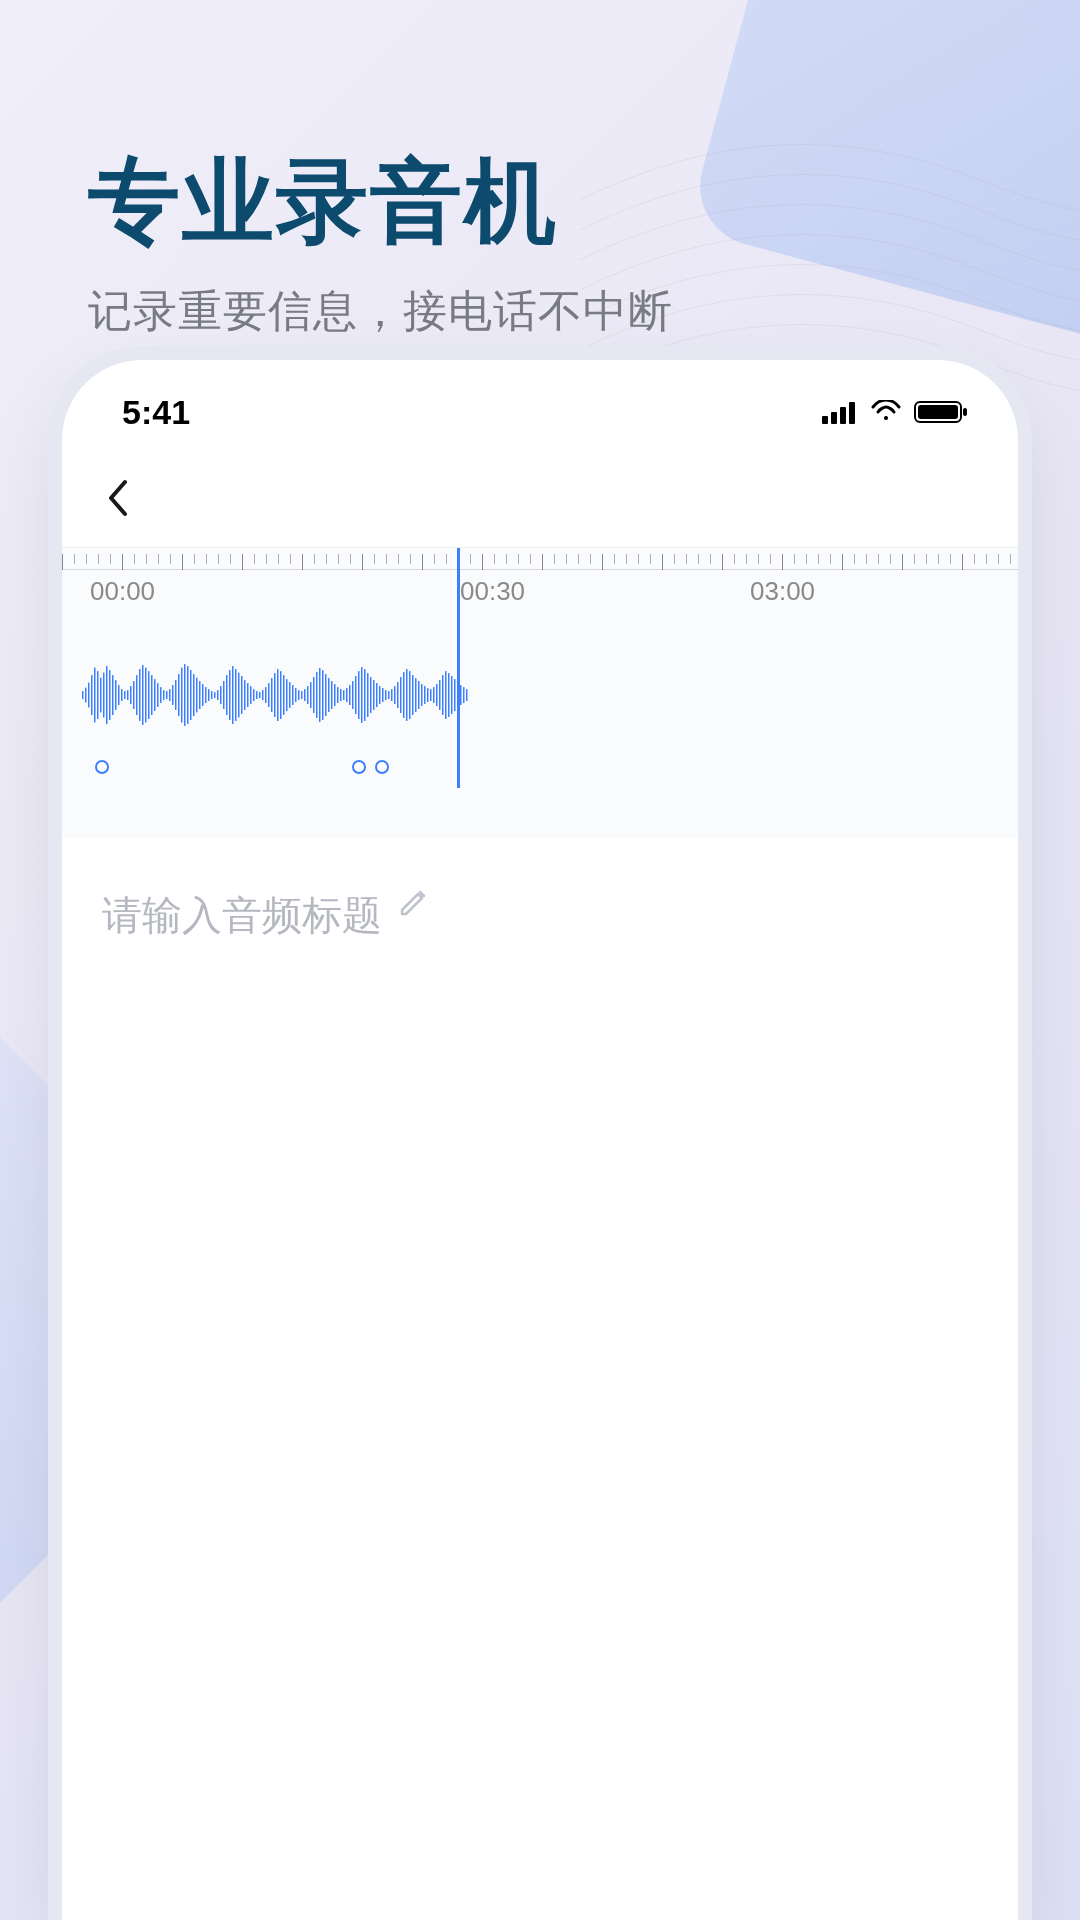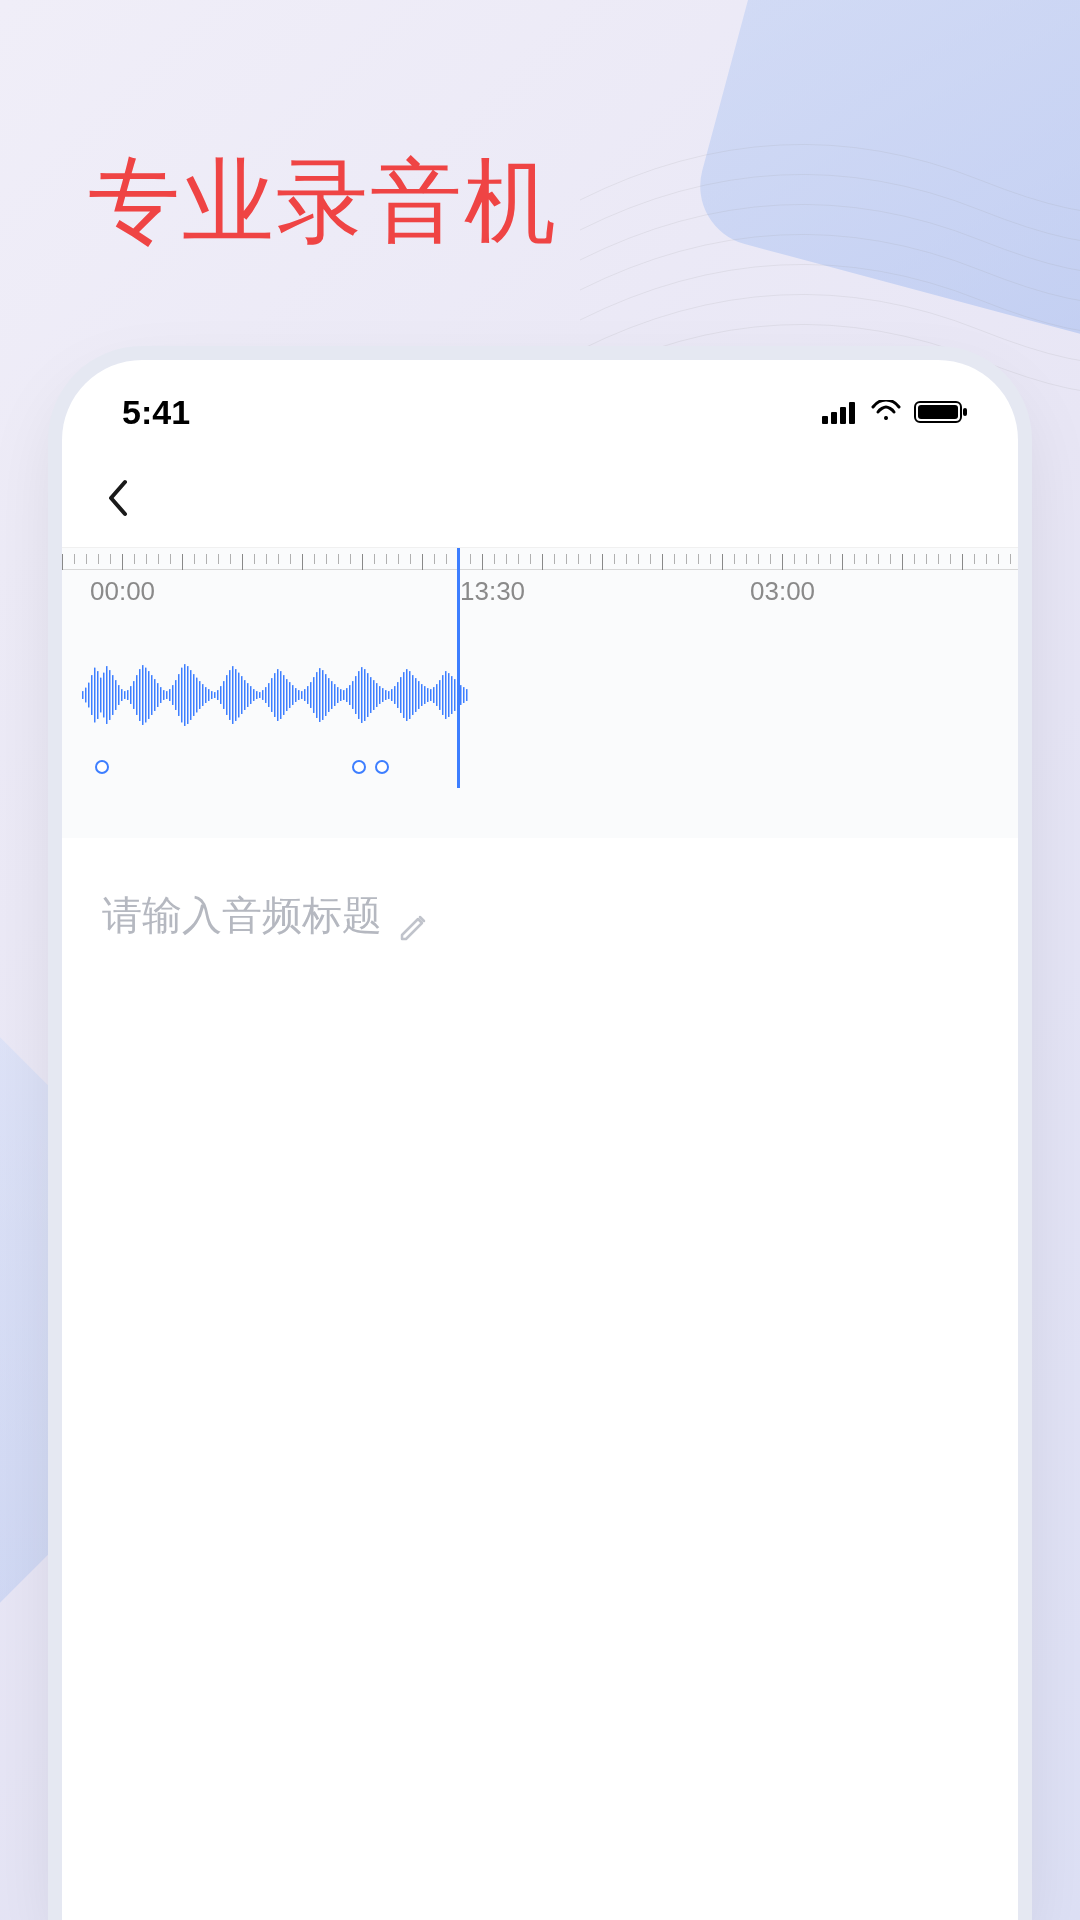--- a/index.html
+++ b/index.html
@@ -52,22 +52,22 @@
     
     
     .header {
       position: absolute;
       top: 140px;
       left: 88px;
     }
     
     .title {
       font-size: 92px;
-      font-weight: 400;
-      color: #ef4444;
+      font-weight: 700;
+      color: #0c4a6e;
       letter-spacing: 2px;
     }
     
     .subtitle {
       font-size: 44px;
       color: #787b84;
       margin-top: 18px;
       letter-spacing: 1px;
     }
     
@@ -202,21 +202,21 @@
       height: 14px;
       border: 2.5px solid #3d7eff;
       border-radius: 50%;
       background: #fff;
     }
     
     
     .title-input {
       padding: 50px 40px;
       display: flex;
-      align-items: flex-end;
+      align-items: flex-start;
       gap: 16px;
     }
     
     .title-placeholder {
       font-size: 40px;
       color: #b5b8c0;
     }
     
     .edit-icon {
       color: #c0c3cb;
@@ -234,20 +234,21 @@
   <path d="M 0,290 Q 200,190 400,270 T 600,240" stroke="#999" stroke-width="1" fill="none"></path>
   <path d="M 0,320 Q 200,220 400,300 T 600,270" stroke="#999" stroke-width="1" fill="none"></path>
   <path d="M 0,350 Q 200,250 400,330 T 600,300" stroke="#999" stroke-width="1" fill="none"></path>
   <path d="M 0,380 Q 200,280 400,360 T 600,330" stroke="#999" stroke-width="1" fill="none"></path>
 </svg>
 
 <div class="bg-shape-bottom"></div>
 
 <div class="header">
   <div class="title">专业录音机</div>
+  <div class="subtitle">记录重要信息，接电话不中断</div>
 </div>
 
 <div class="phone">
 
   <div class="status-bar">
     <div class="status-time">5:41</div>
     <div class="status-icons">
       <svg width="36" height="24" viewBox="0 0 36 24">
         <rect x="0" y="16" width="6" height="8" rx="1" fill="#000"></rect>
         <rect x="9" y="12" width="6" height="12" rx="1" fill="#000"></rect>
@@ -354,21 +355,21 @@
         <div class="ruler-tick minor" style="left: 888px;"></div>
         <div class="ruler-tick major" style="left: 900px;"></div>
         <div class="ruler-tick minor" style="left: 912px;"></div>
         <div class="ruler-tick minor" style="left: 924px;"></div>
         <div class="ruler-tick minor" style="left: 936px;"></div>
         <div class="ruler-tick minor" style="left: 948px;"></div>
       </div>
 
     <div class="time-labels">
       <span class="time-label" style="left:28px">00:00</span>
-      <span class="time-label" style="left:398px">13:30</span>
+      <span class="time-label" style="left:398px">00:30</span>
       <span class="time-label" style="left:688px">03:00</span>
     </div>
 
     <div class="waveform">
       <svg class="wave-svg" viewBox="0 0 390 130" preserveAspectRatio="none" id="wave-svg">
           <rect x="0" y="61" width="1.5" height="8" fill="#3d7eff" rx="0.5"></rect>
           <rect x="3" y="57.5" width="1.5" height="15" fill="#3d7eff" rx="0.5"></rect>
           <rect x="6" y="52.5" width="1.5" height="25" fill="#3d7eff" rx="0.5"></rect>
           <rect x="9" y="45" width="1.5" height="40" fill="#3d7eff" rx="0.5"></rect>
           <rect x="12" y="37.5" width="1.5" height="55" fill="#3d7eff" rx="0.5"></rect>

